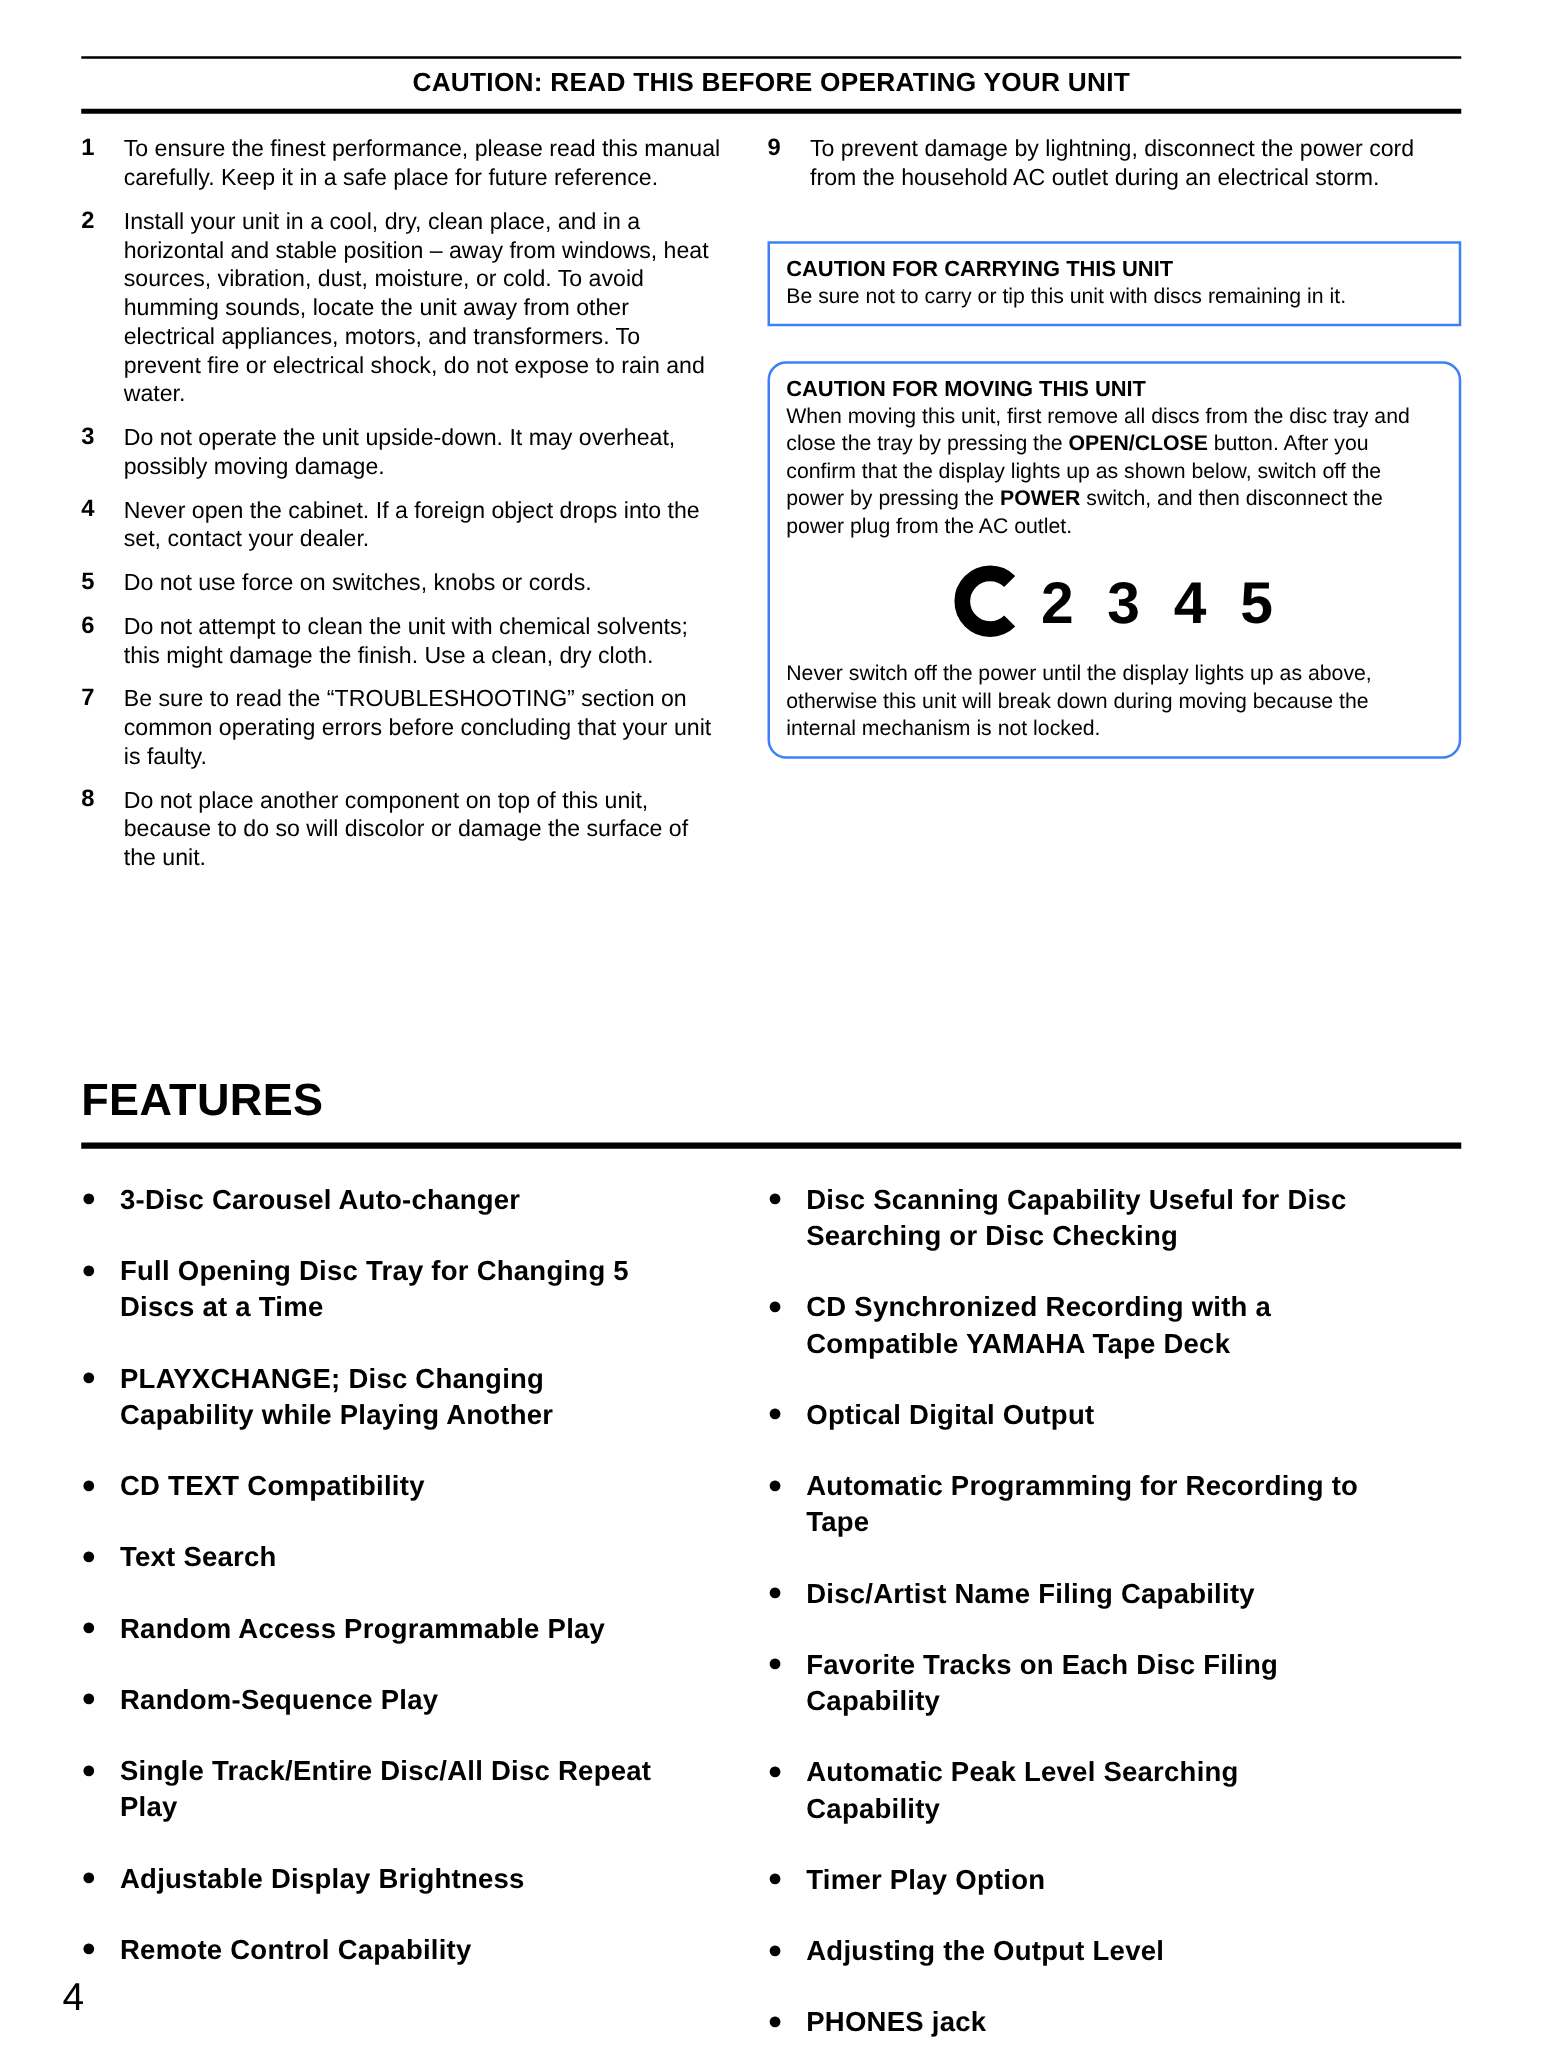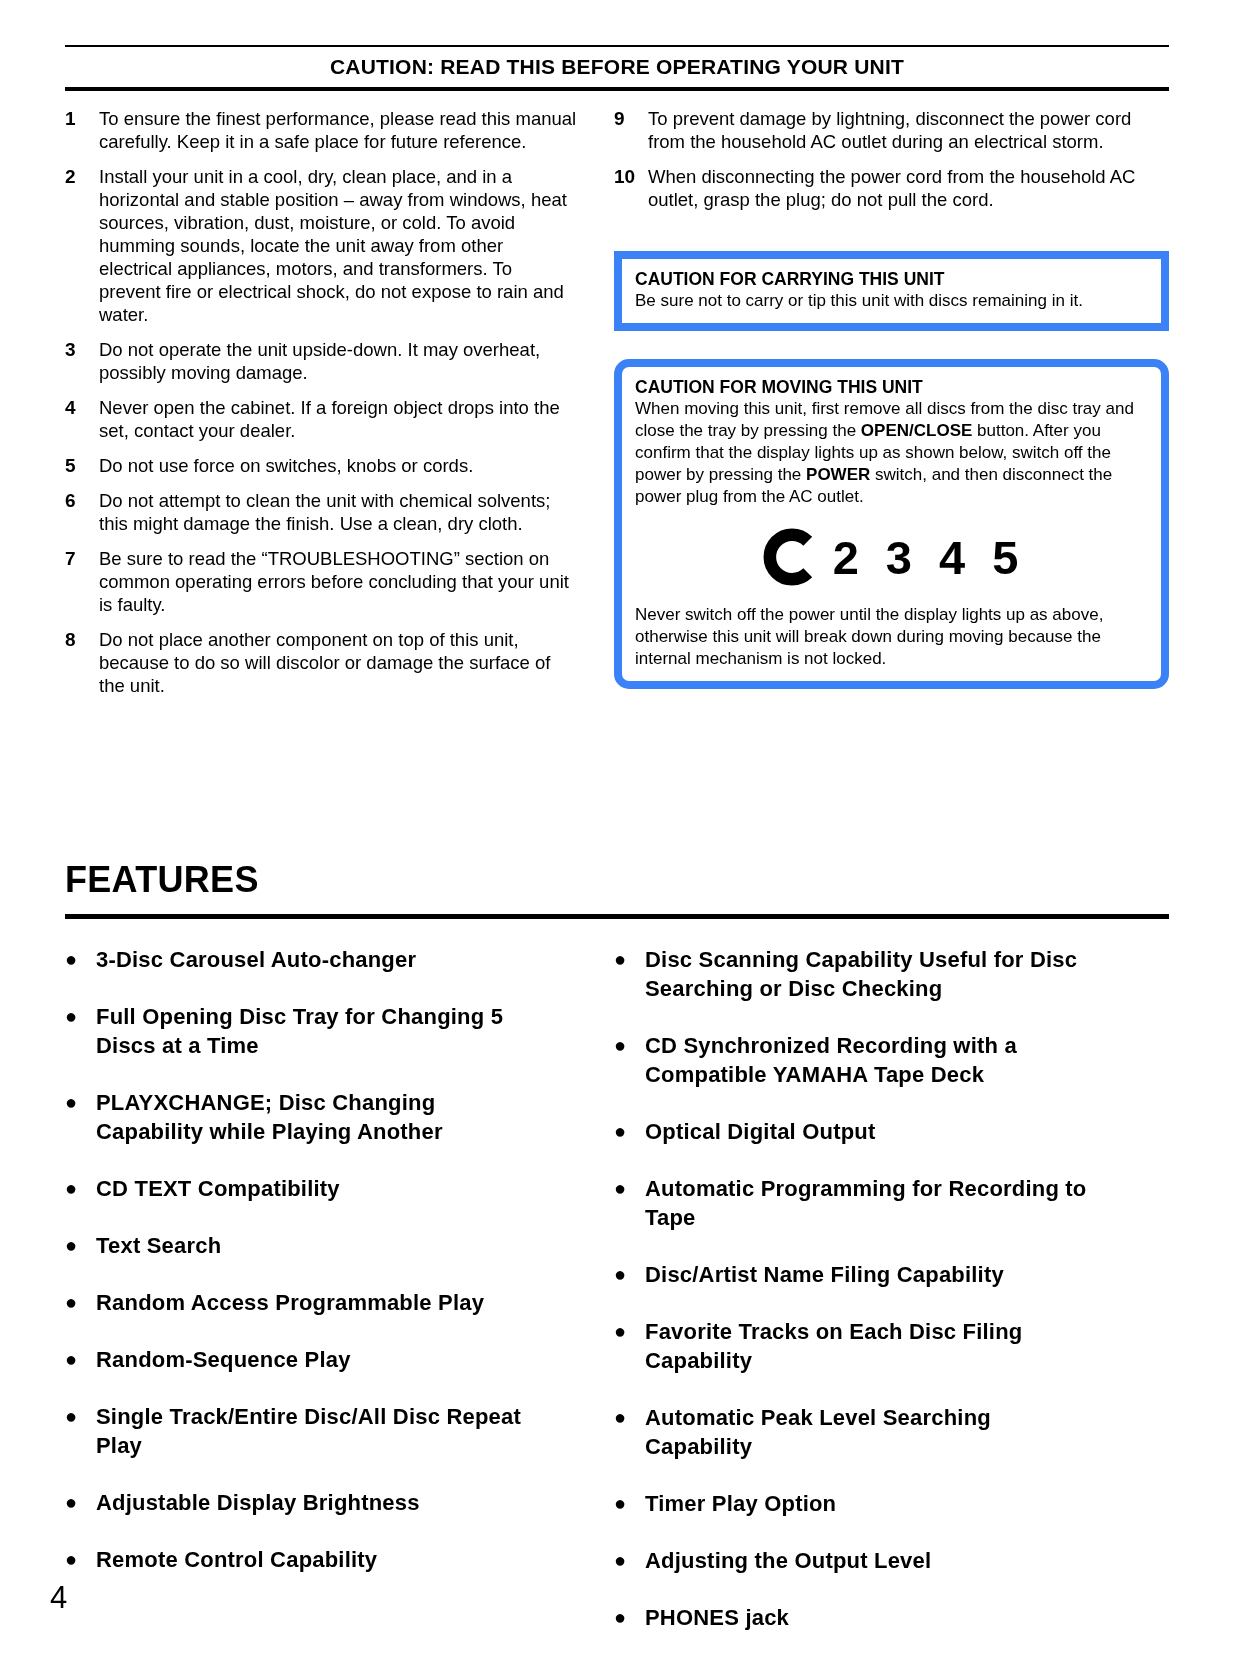--- a/index.html
+++ b/index.html
@@ -23,21 +23,21 @@
   
   .cols { display: flex; gap: 37px; margin-top: 16px; }
   .col-left  { width: 512px; flex: none; }
   .col-right { width: 555px; flex: none; }
 
   .citem { display: flex; margin-bottom: 12px; font-size: 18.5px; line-height: 23px; }
   .cnum  { font-weight: bold; width: 34px; flex: none; font-size: 19px; }
   .ctext { flex: 1; }
 
   .cbox {
-    border: 8px solid #3b82f6;
+    border: 2px solid #3b82f6;
     padding: 9px 15px 11px 13px;
     font-size: 17px; line-height: 22px;
   }
   .cbox-carrying { margin-top: 40px; }
   .cbox-moving   { margin-top: 28px; border-radius: 15px; }
   .cbox-title { font-weight: bold; font-size: 17.5px; }
 
   .display-graphic {
     display: flex; align-items: center; justify-content: center;
     margin: 20px 0 18px 0;
@@ -106,24 +106,20 @@
       <div class="citem">
         <span class="cnum">8</span>
         <span class="ctext">Do not place another component on top of this unit, because to do so will discolor or damage the surface of the unit.</span>
       </div>
     </div>
 
     <div class="col-right">
       <div class="citem">
         <span class="cnum">9</span>
         <span class="ctext">To prevent damage by lightning, disconnect the power cord from the household AC outlet during an electrical storm.</span>
-      </div>
-      <div class="citem">
-        <span class="cnum">10</span>
-        <span class="ctext">When disconnecting the power cord from the household AC outlet, grasp the plug; do not pull the cord.</span>
       </div>
 
       <div class="cbox cbox-carrying">
         <div class="cbox-title">CAUTION FOR CARRYING THIS UNIT</div>
         <div class="cbox-body">Be sure not to carry or tip this unit with discs remaining in it.</div>
       </div>
 
       <div class="cbox cbox-moving">
         <div class="cbox-title">CAUTION FOR MOVING THIS UNIT</div>
         <div class="cbox-body"><span>When moving this unit, first remove all discs from the disc tray and close the tray by pressing the </span><b>OPEN/CLOSE</b><span> button. After you confirm that the display lights up as shown below, switch off the power by pressing the </span><b>POWER</b><span> switch, and then disconnect the power plug from the AC outlet.</span></div>

